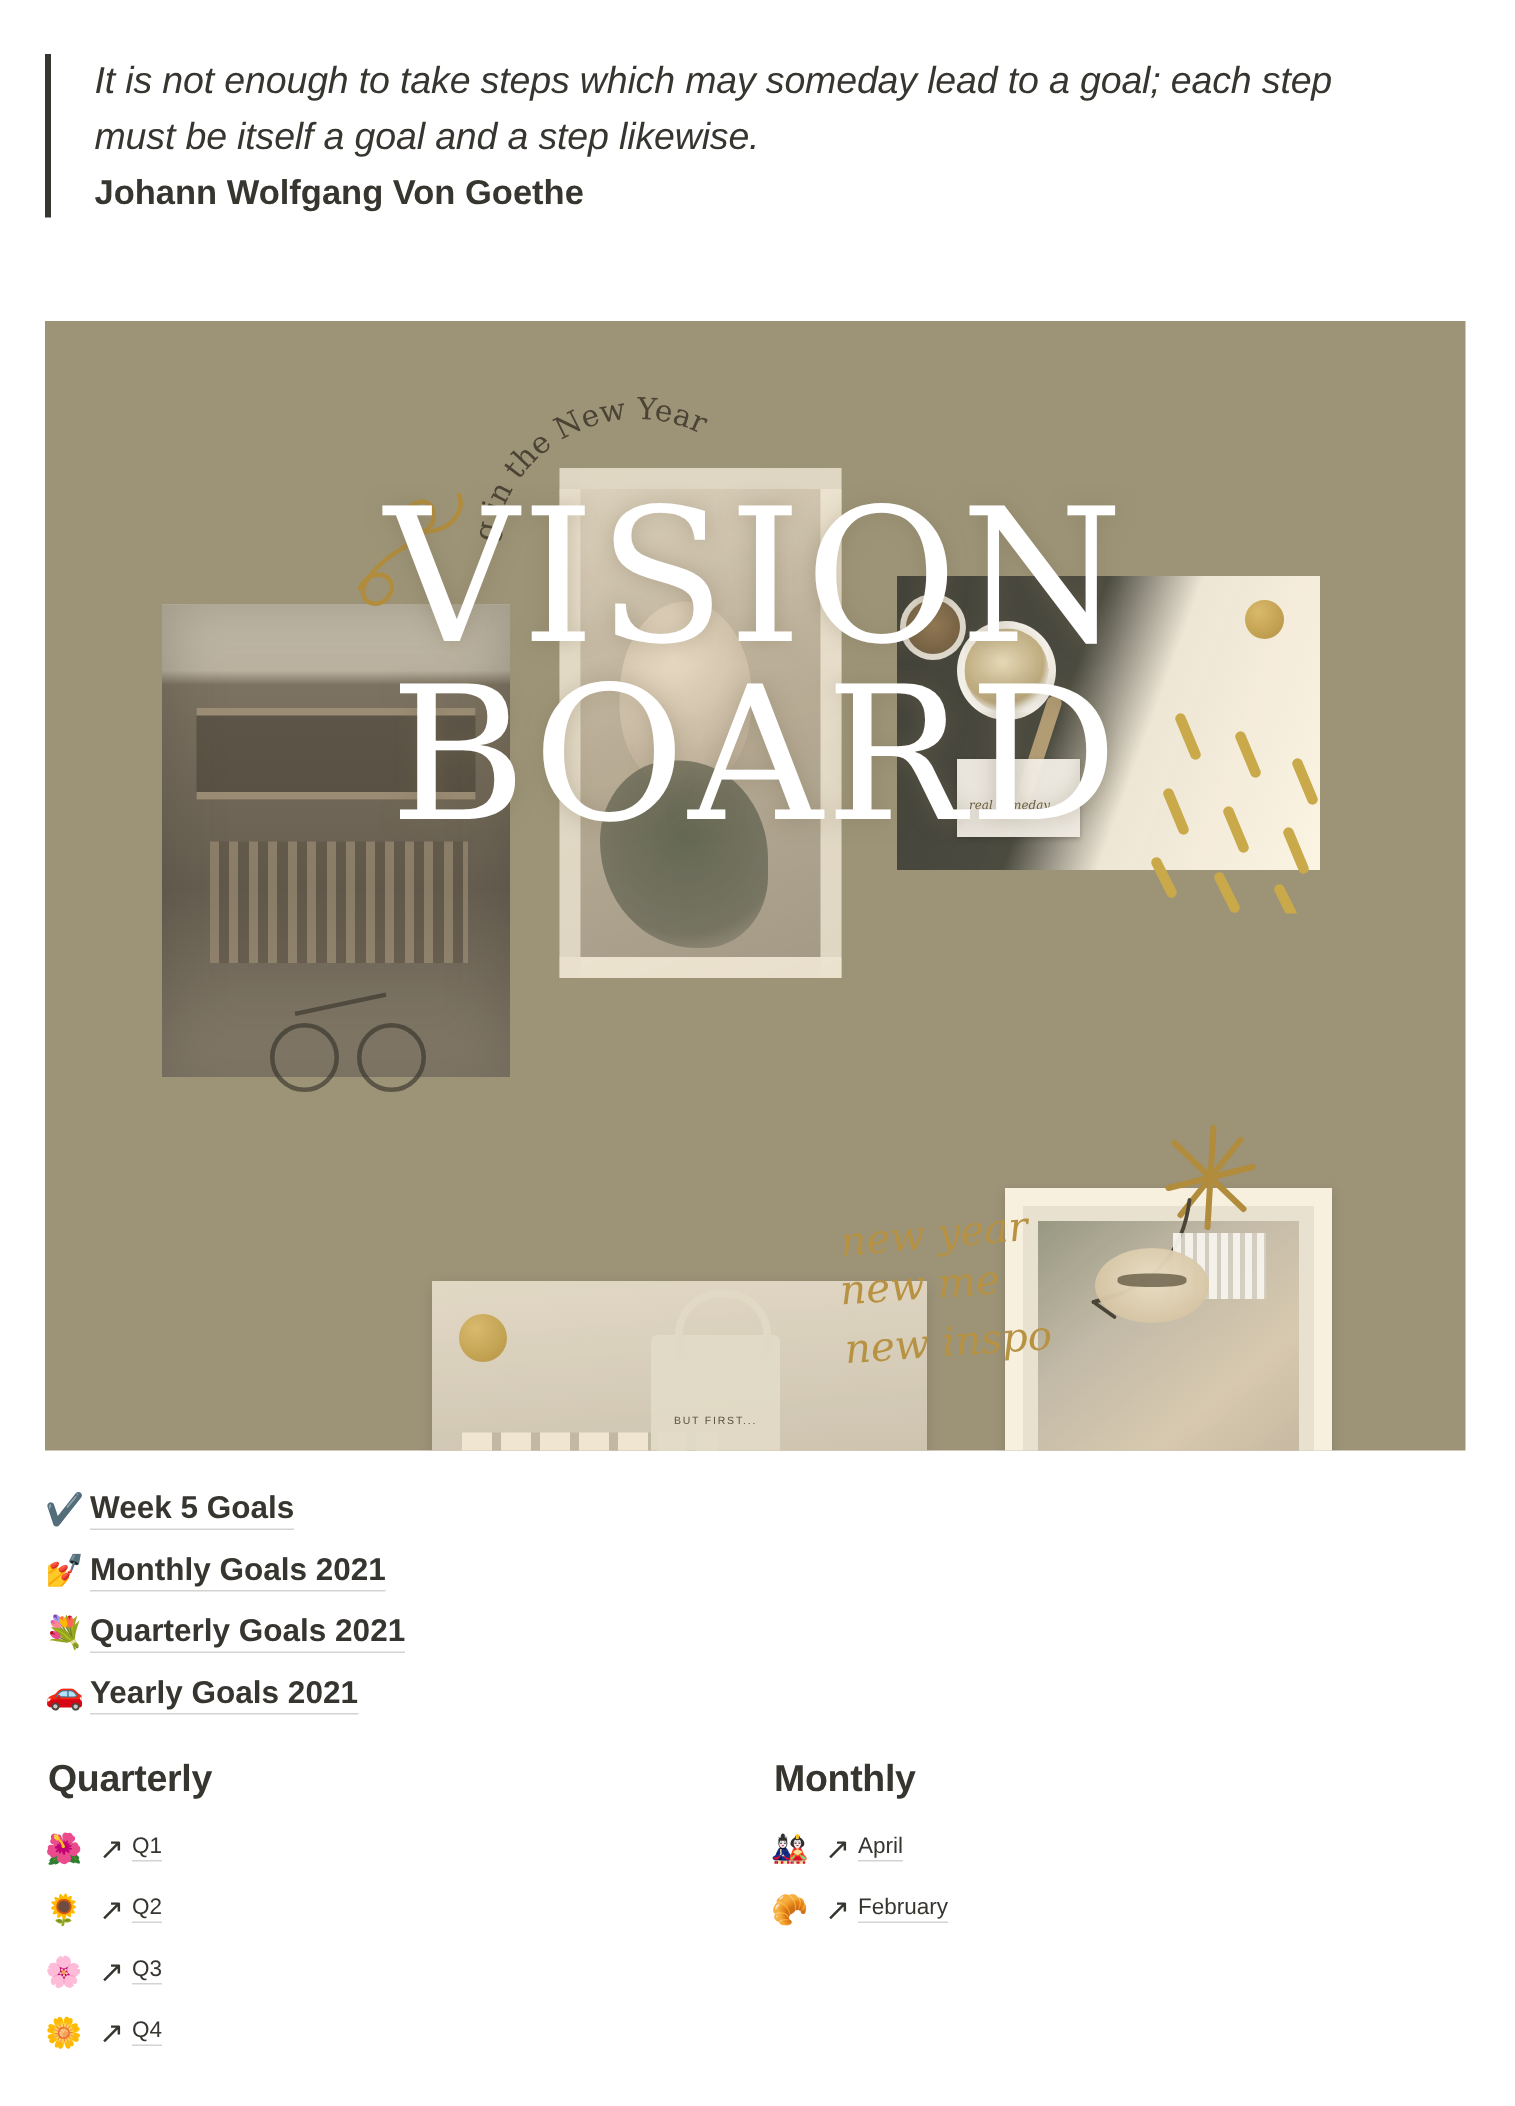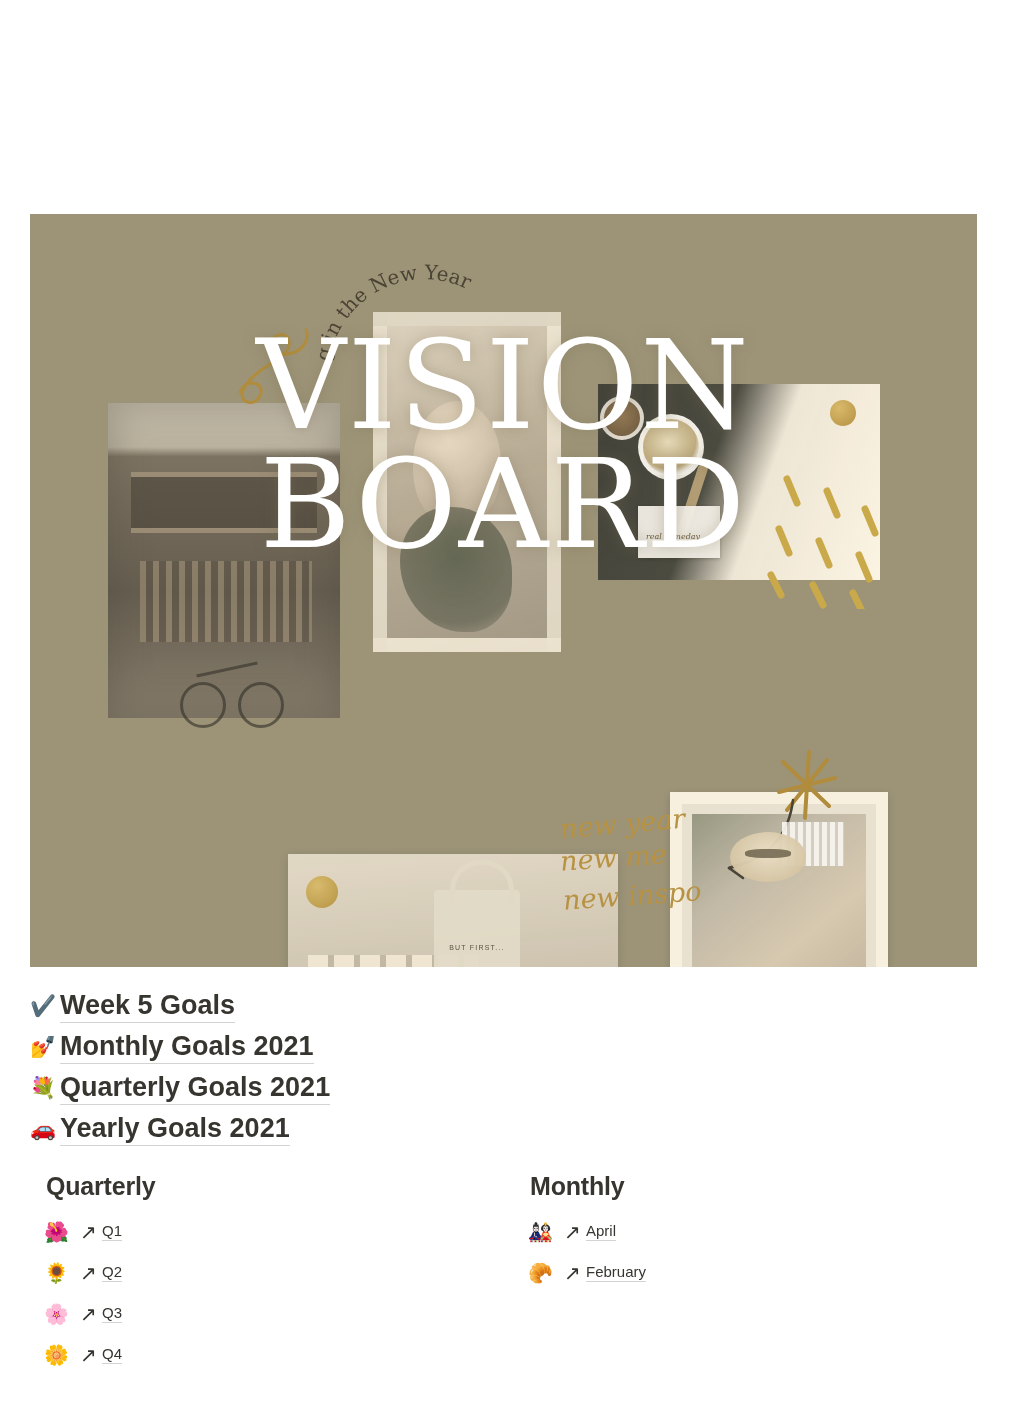--- a/index.html
+++ b/index.html
@@ -248,27 +248,27 @@
   .link-row {
     display: flex; align-items: center;
     height: 41px;
   }
   .link-emoji {
     width: 30px; font-size: 21px; line-height: 1;
     font-family: "DejaVu Sans", sans-serif;
     flex: 0 0 30px;
   }
   .link-text {
-    font-size: 27px; font-weight: 600; color: #37352f;
+    font-size: 21px; font-weight: 600; color: #37352f;
     border-bottom: 1.5px solid rgba(55,53,47,0.22);
     padding-bottom: 1px;
   }
 
   
-  .columns { position: absolute; left: 44px; top: 1172px; width: 950px; display: flex; gap: 18px; }
+  .columns { position: absolute; left: 30px; top: 1172px; width: 950px; display: flex; gap: 18px; }
   .col { width: 505px; }
   .col-title {
     font-size: 25px; font-weight: 700; color: #37352f;
     margin: 0 0 10px 2px; letter-spacing: -0.2px;
   }
   .item-row { display: flex; align-items: center; height: 41px; }
   .item-emoji {
     width: 36px; flex: 0 0 36px; font-size: 20px; line-height: 1;
     font-family: "DejaVu Sans", sans-serif;
   }
@@ -280,20 +280,24 @@
     font-size: 15px; color: #37352f;
     border-bottom: 1.5px solid rgba(55,53,47,0.22);
     padding-bottom: 1px;
   }
 </style>
 </head>
 <body>
 
 <div class="page">
 
+  <div class="quote-block">
+    <div class="quote-text">It is not enough to take steps which may someday lead to a goal; each step must be itself a goal and a step likewise.</div>
+    <div class="quote-author">Johann Wolfgang Von Goethe</div>
+  </div>
 
   <div class="board">
     <div class="board-inner">
 
       <div class="photo ph-bakery"></div>
       <div class="bike">
           <i></i>
           <i></i>
           <b></b>
         </div>

